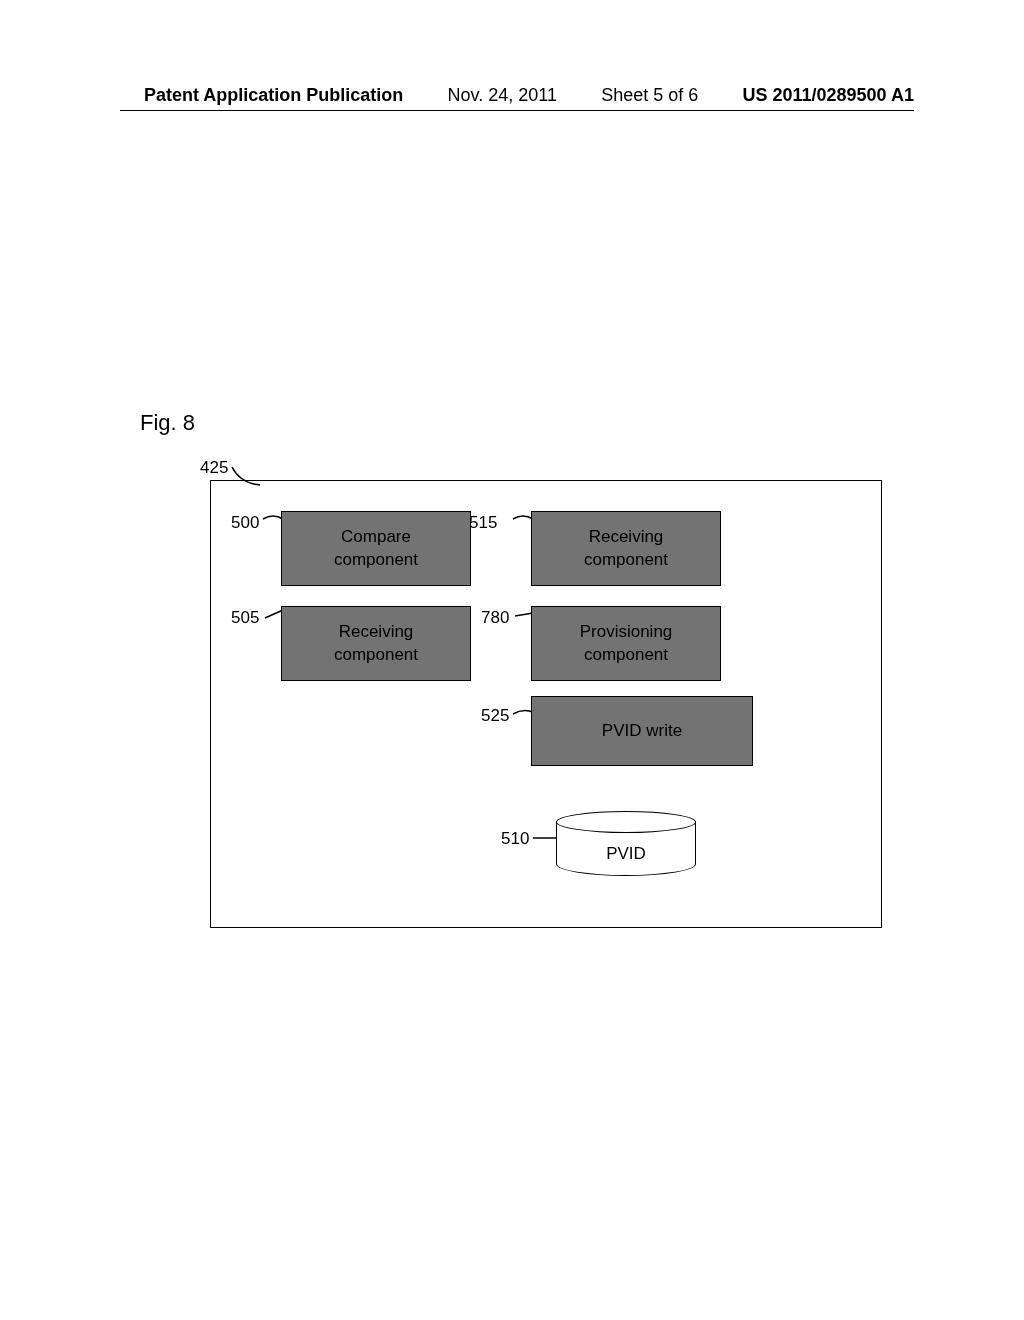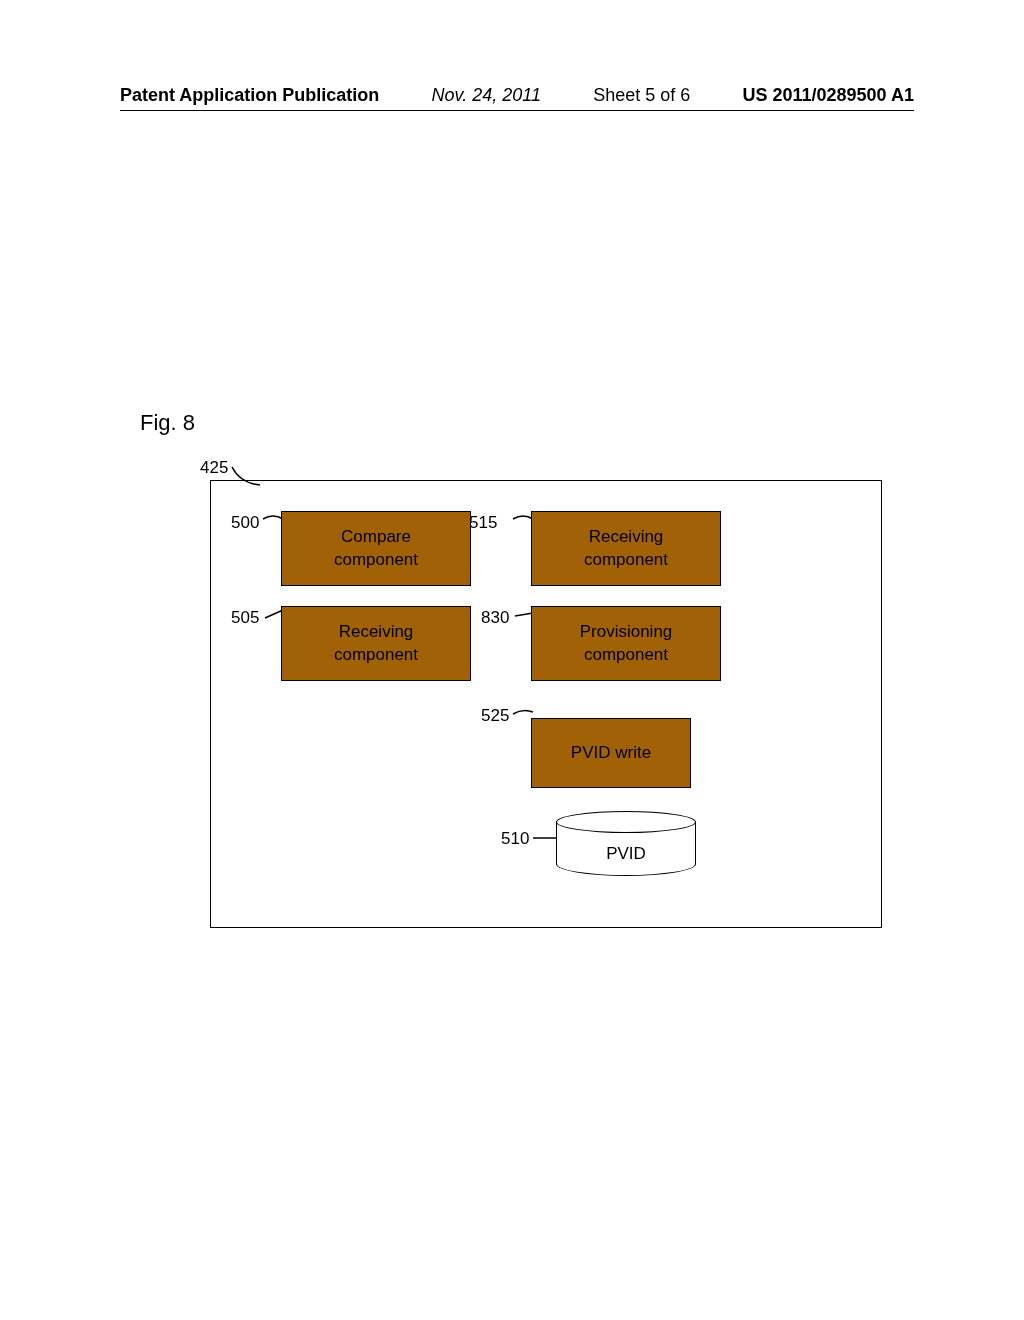--- a/index.html
+++ b/index.html
@@ -20,24 +20,24 @@
       left: 120px;
       right: 110px;
       display: flex;
       justify-content: space-between;
       font-size: 18px;
       border-bottom: 1px solid #000;
       padding-bottom: 4px;
     }
     .header-left {
       font-weight: bold;
+      margin-left: 24px;
     }
     .header-date {
       font-weight: normal;
-      font-style: italic;
     }
     .header-sheet {
       font-weight: normal;
     }
     .header-pubnum {
       font-weight: bold;
     }
     .fig-caption {
       position: absolute;
       top: 410px;
@@ -60,21 +60,21 @@
     }
     .box {
       position: absolute;
       border: 1.5px solid #000;
       display: flex;
       align-items: center;
       justify-content: center;
       text-align: center;
       font-size: 17px;
       line-height: 1.3;
-      background: #a16207;
+      background: #737373;
     }
     .box-compare {
       top: 30px;
       left: 70px;
       width: 190px;
       height: 75px;
     }
     .box-discovery {
       top: 125px;
       left: 70px;
@@ -87,23 +87,23 @@
       width: 190px;
       height: 75px;
     }
     .box-provisioning {
       top: 125px;
       left: 320px;
       width: 190px;
       height: 75px;
     }
     .box-pvidwrite {
-      top: 237px;
+      top: 215px;
       left: 320px;
-      width: 160px;
+      width: 222px;
       height: 70px;
     }
     .cylinder {
       position: absolute;
       top: 330px;
       left: 345px;
       width: 140px;
       height: 70px;
     }
     .cylinder-body {
@@ -175,21 +175,21 @@
 
   <div class="ref-label" style="top:32px;left:258px">515</div>
   <svg style="position:absolute;top:30px;left:300px;width:25px;height:15px">
     <path d="M 2 8 Q 12 2 22 8" stroke="#000" stroke-width="1.5" fill="none"></path>
   </svg>
   <div class="box box-receiving">
     <span style="white-space:pre-line">Receiving
 component</span>
   </div>
 
-  <div class="ref-label" style="top:127px;left:270px">830</div>
+  <div class="ref-label" style="top:127px;left:270px">780</div>
   <svg style="position:absolute;top:130px;left:302px;width:22px;height:10px">
     <path d="M 2 5 L 20 2" stroke="#000" stroke-width="1.5" fill="none"></path>
   </svg>
   <div class="box box-provisioning">
     <span style="white-space:pre-line">Provisioning
 component</span>
   </div>
 
   <div class="ref-label" style="top:225px;left:270px">525</div>
   <svg style="position:absolute;top:225px;left:300px;width:25px;height:14px">

